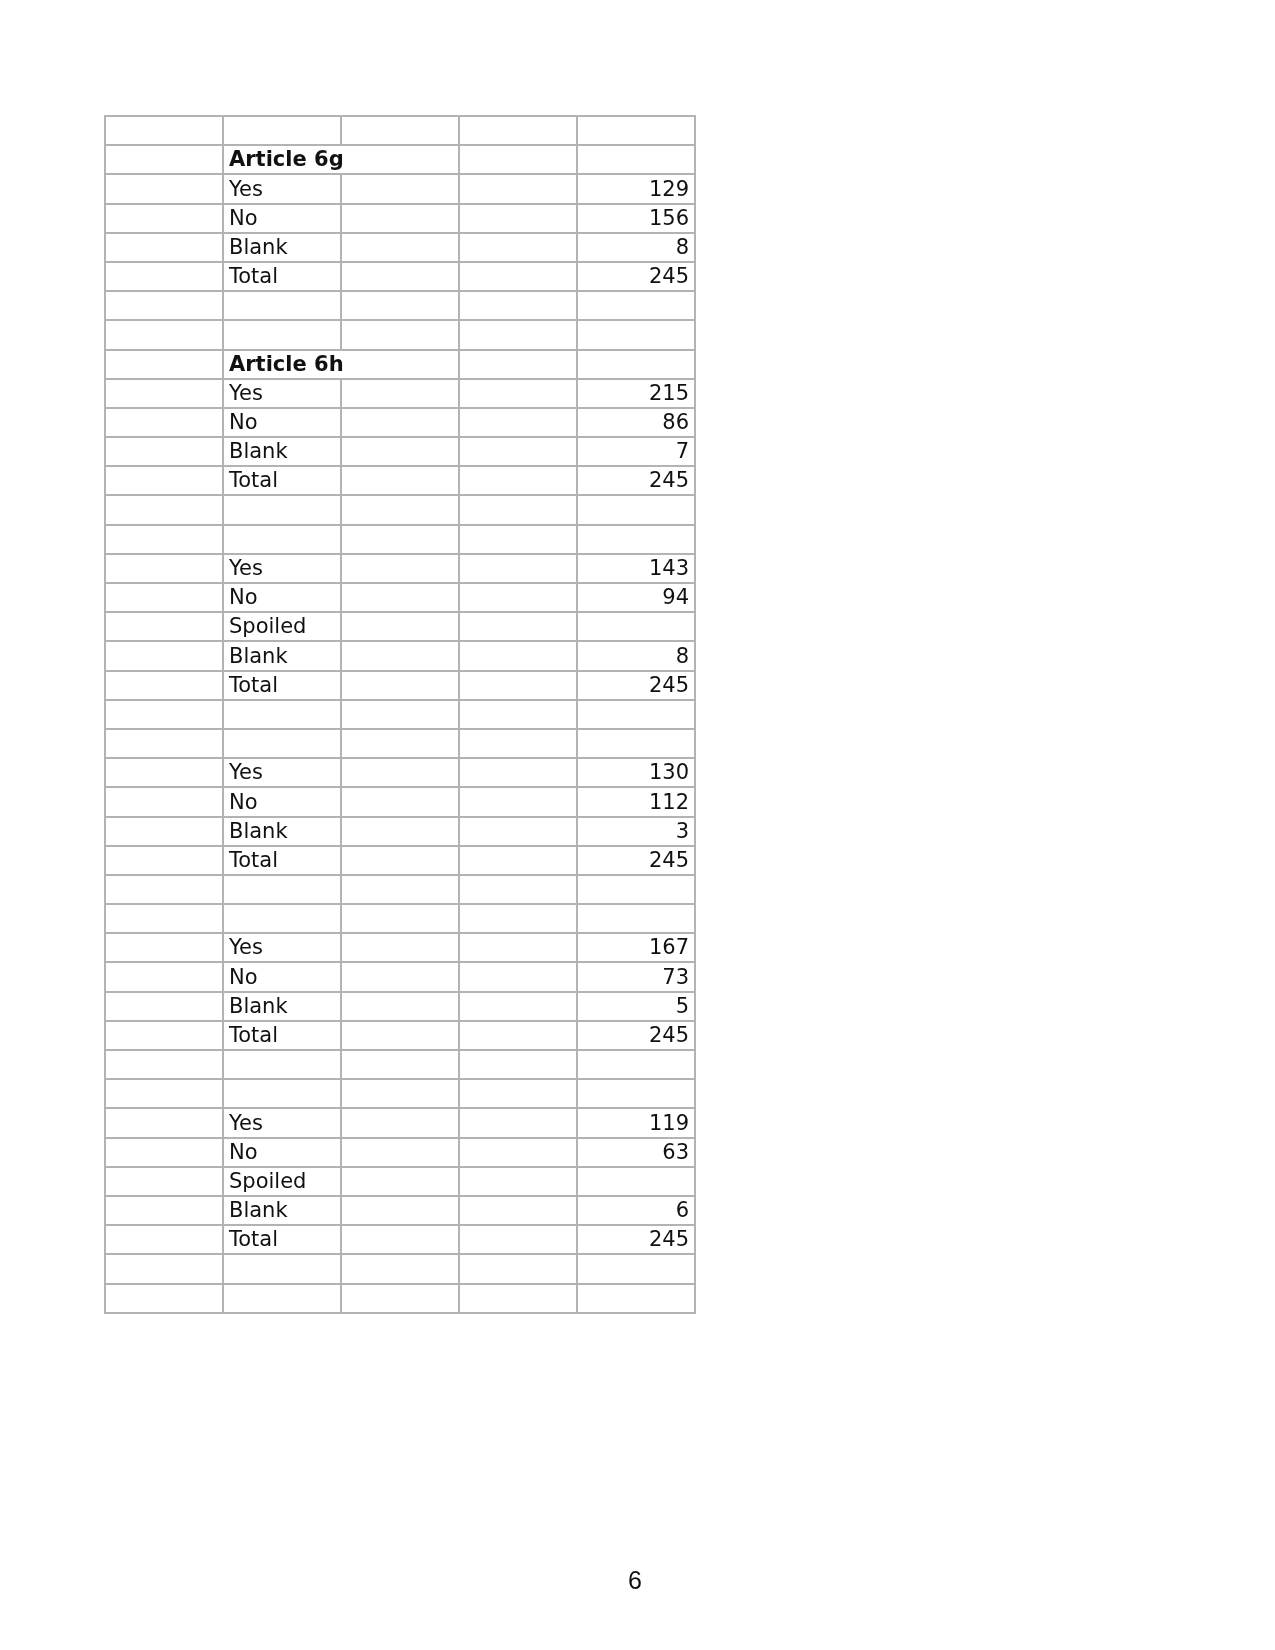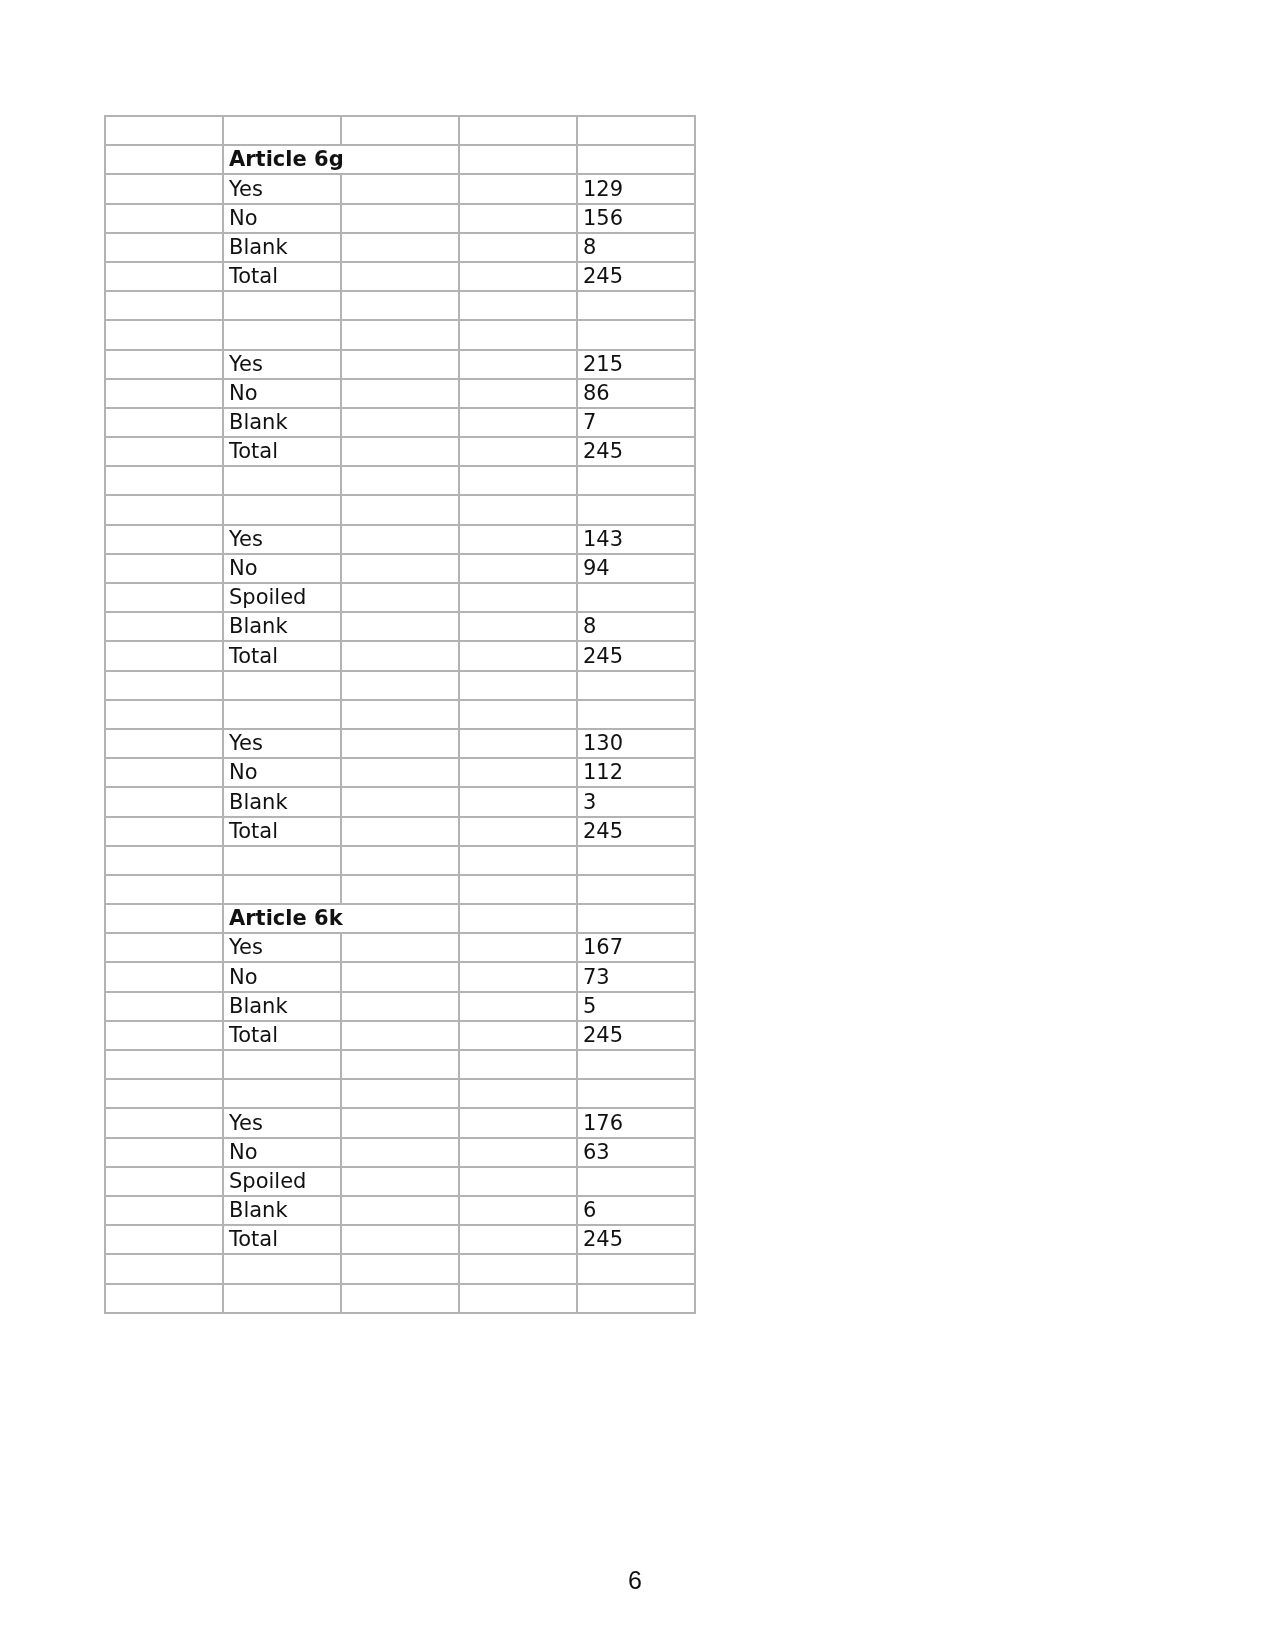--- a/index.html
+++ b/index.html
@@ -2,21 +2,21 @@
 <html><head>
   <meta charset="utf-8">
   <style>
     html, body { margin:0; padding:0; background:#ffffff; }
     body { width:1275px; height:1650px; position:relative; overflow:hidden;
            font-family:"DejaVu Sans", sans-serif; color:#111; }
     #sheet { position:absolute; left:104px; top:115px; border-collapse:collapse; table-layout:fixed; }
     #sheet td { border:2px solid #b3b3b3; width:106px; height:27.2px; padding:0 5px;
                 font-size:21px; line-height:27px; white-space:nowrap; overflow:visible;
                 vertical-align:bottom; }
-    #sheet td.num { text-align:left; }
+    #sheet td.num { text-align:right; }
     #sheet td.head { font-weight:bold;border-radius:10px; }
     #page-number { position:absolute; left:628px; top:1566px; font-family:"Liberation Sans", sans-serif;
                    font-size:25px; color:#111; }
   </style>
 </head>
 <body>
 
 <table id="sheet">
   <tbody id="sheet-body">
       <tr>
@@ -69,20 +69,26 @@
       </tr>
       <tr>
         <td></td>
         <td></td>
         <td></td>
         <td></td>
         <td></td>
       </tr>
       <tr>
         <td></td>
+        <td class="head" colspan="2">Article 6h</td>
+        <td></td>
+        <td></td>
+      </tr>
+      <tr>
+        <td></td>
         <td>Yes</td>
         <td></td>
         <td></td>
         <td class="num">215</td>
       </tr>
       <tr>
         <td></td>
         <td>No</td>
         <td></td>
         <td></td>
@@ -202,26 +208,20 @@
       </tr>
       <tr>
         <td></td>
         <td></td>
         <td></td>
         <td></td>
         <td></td>
       </tr>
       <tr>
         <td></td>
-        <td class="head" colspan="2">Article 6k</td>
-        <td></td>
-        <td></td>
-      </tr>
-      <tr>
-        <td></td>
         <td>Yes</td>
         <td></td>
         <td></td>
         <td class="num">167</td>
       </tr>
       <tr>
         <td></td>
         <td>No</td>
         <td></td>
         <td></td>
@@ -253,21 +253,21 @@
         <td></td>
         <td></td>
         <td></td>
         <td></td>
       </tr>
       <tr>
         <td></td>
         <td>Yes</td>
         <td></td>
         <td></td>
-        <td class="num">176</td>
+        <td class="num">119</td>
       </tr>
       <tr>
         <td></td>
         <td>No</td>
         <td></td>
         <td></td>
         <td class="num">63</td>
       </tr>
       <tr>
         <td></td>

